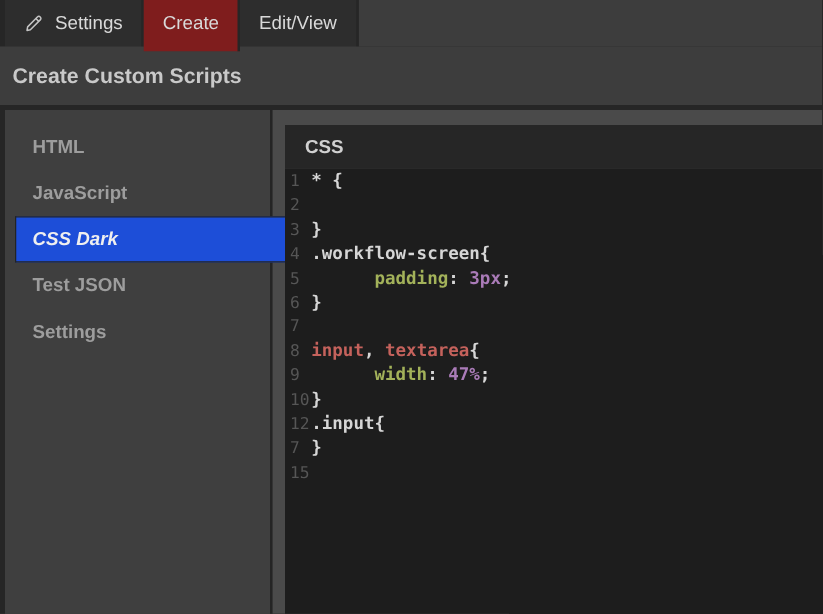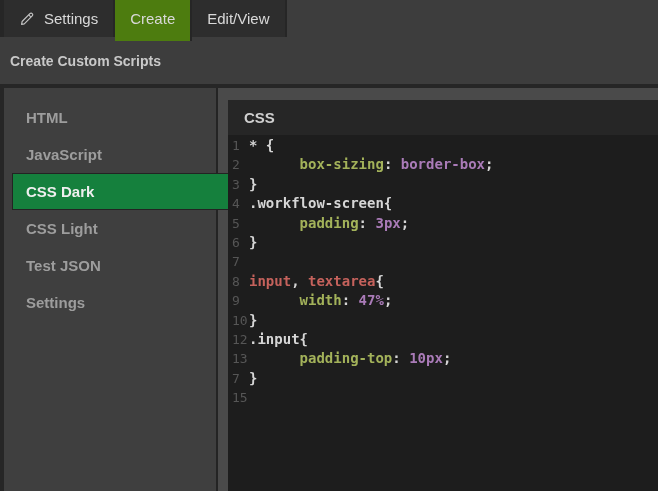--- a/index.html
+++ b/index.html
@@ -13,48 +13,49 @@
   
   .tabbar { height:37px; display:flex; background:#3d3d3d; position:relative; z-index:3; }
   .tab-edge { width:4px; background:#262626; }
   .tab {
     display:flex; align-items:center; gap:9px;
     padding:0 15px; height:37px;
     background:#2d2d2d; border-right:2px solid #262626;
     color:#d9d9d9; font-size:15px; cursor:pointer; white-space:nowrap;
   }
   .tab.active {
-    background:#4d7c0f; height:41px; padding-bottom:4px;text-align:center;
+    background:#7f1d1d; height:41px; padding-bottom:4px;text-align:center;
   }
   .tab .icon { width:16px; height:16px; display:inline-block; flex:none; }
 
   
   .header-row {
     height:51px; background:#3d3d3d; border-bottom:4px solid #262626;
     display:flex; align-items:center; padding-left:10px;
   }
-  .header-row .title { font-size:14px; font-weight:bold; color:#c9c9c9; }
+  .header-row .title { font-size:17px; font-weight:bold; color:#c9c9c9; }
 
   
   .content { height:431px; display:flex; background:#4a4a4a; }
 
   .sidebar { width:228px; flex:none; position:relative; border-left:4px solid #262626; }
   .sidebar-panel {
     position:absolute; left:0; top:0; bottom:0; width:214px;
     background:#3f3f3f; border-right:2px solid #242424;
   }
   .sidebar-list { position:relative; z-index:1; padding-top:11px; }
   .side-item {
     height:37px; display:flex; align-items:center; padding-left:22px;
     color:#9d9d9d; font-size:15px; font-weight:bold; cursor:pointer;
   }
   .side-item.selected {
     margin-left:8px; padding-left:13px;
-    background:#15803d; border:1px solid #232323; border-right:none;
+    background:#1d4ed8; border:1px solid #232323; border-right:none;
     color:#efefef;
+    font-style:italic;
   }
 
   
   .editor { flex:1; min-width:0; margin-top:12px; display:flex; flex-direction:column; }
   .editor-header {
     height:35px; flex:none; background:#262626;
     display:flex; align-items:center; padding-left:16px;
     font-size:15px; font-weight:bold; color:#d0d0d0;
   }
   .code-body {
@@ -109,43 +110,39 @@
         <div class="side-item">
           <span>HTML</span>
         </div>
         <div class="side-item">
           <span>JavaScript</span>
         </div>
         <div class="side-item selected">
           <span>CSS Dark</span>
         </div>
         <div class="side-item">
-          <span>CSS Light</span>
-        </div>
-        <div class="side-item">
           <span>Test JSON</span>
         </div>
         <div class="side-item">
           <span>Settings</span>
         </div>
       </div>
   </div>
 
   <div class="editor">
     <div class="editor-header">
       <span>CSS</span>
     </div>
     <div class="code-body">
         <div class="code-line">
           <span class="line-number">1</span>
           <span class="line-text"><span class="tok-p">* {</span></span>
         </div>
         <div class="code-line">
           <span class="line-number">2</span>
-          <span class="line-text"><span class="tok-p">	</span><span class="tok-prop">box-sizing</span><span class="tok-p">: </span><span class="tok-val">border-box</span><span class="tok-p">;</span></span>
         </div>
         <div class="code-line">
           <span class="line-number">3</span>
           <span class="line-text"><span class="tok-p">}</span></span>
         </div>
         <div class="code-line">
           <span class="line-number">4</span>
           <span class="line-text"><span class="tok-p">.workflow-screen{</span></span>
         </div>
         <div class="code-line">
@@ -170,24 +167,20 @@
         </div>
         <div class="code-line">
           <span class="line-number">10</span>
           <span class="line-text"><span class="tok-p">}</span></span>
         </div>
         <div class="code-line">
           <span class="line-number">12</span>
           <span class="line-text"><span class="tok-p">.input{</span></span>
         </div>
         <div class="code-line">
-          <span class="line-number">13</span>
-          <span class="line-text"><span class="tok-p">	</span><span class="tok-prop">padding-top</span><span class="tok-p">: </span><span class="tok-val">10px</span><span class="tok-p">;</span></span>
-        </div>
-        <div class="code-line">
           <span class="line-number">7</span>
           <span class="line-text"><span class="tok-p">}</span></span>
         </div>
         <div class="code-line">
           <span class="line-number">15</span>
           <span class="line-text"></span>
         </div>
       </div>
   </div>
 </div>

